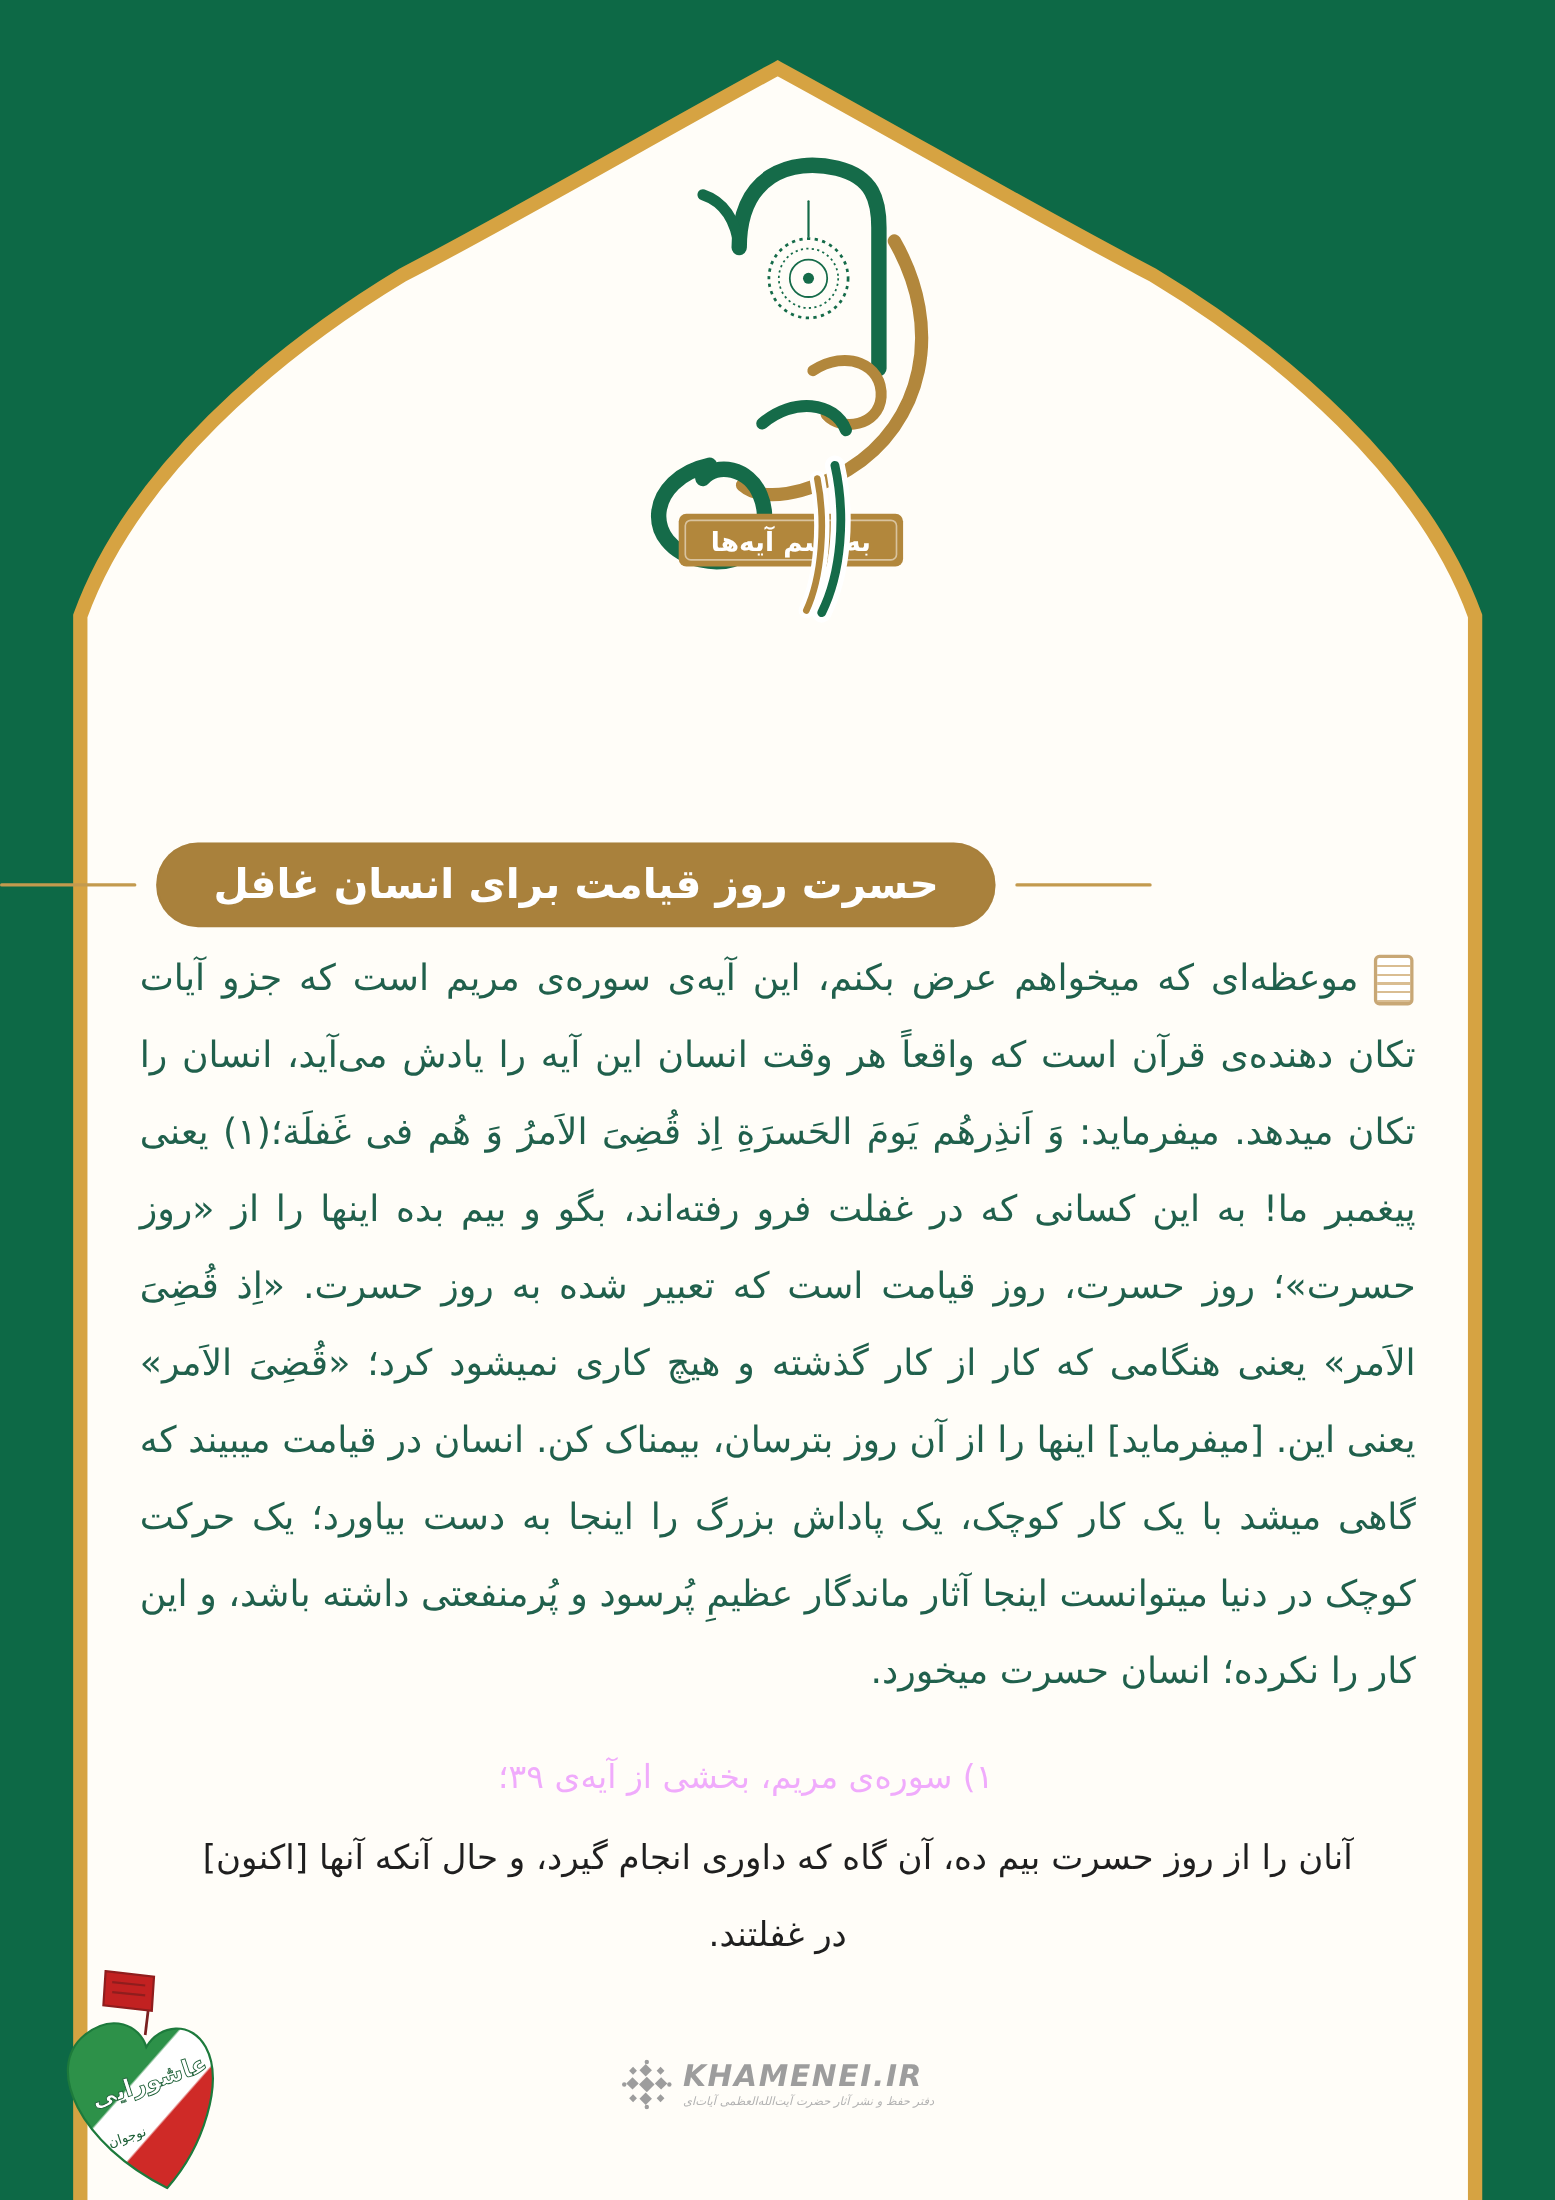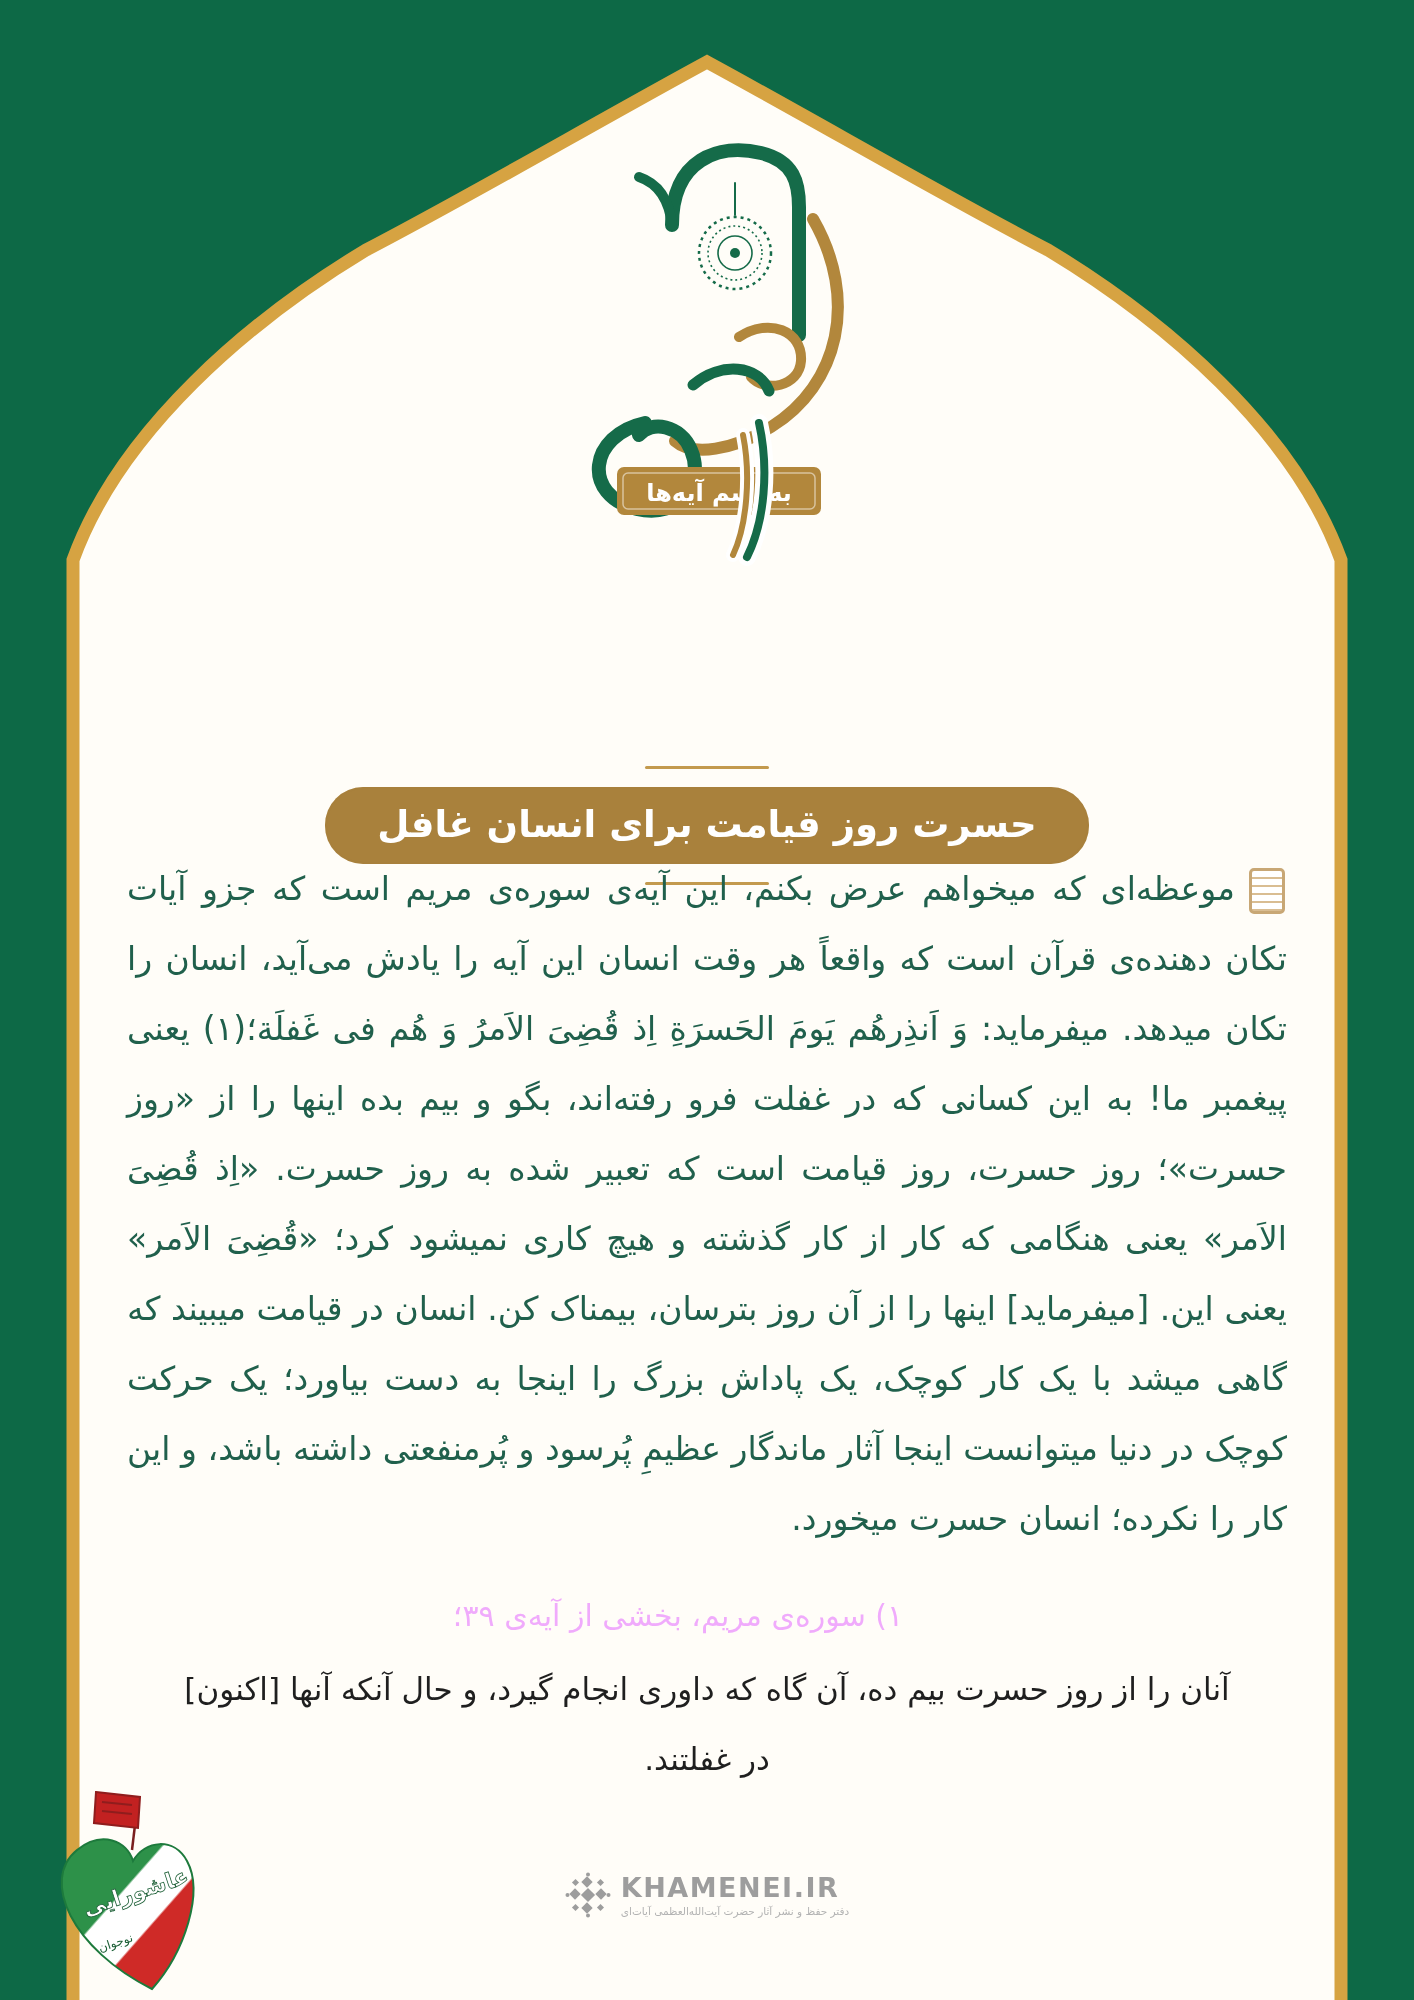--- a/index.html
+++ b/index.html
@@ -16,21 +16,21 @@
   .header{
     position:absolute;top:548px;left:0;width:100%;
     direction:rtl;text-align:center;color:#14332a;font-weight:bold;
     font-size:41px;line-height:77px;
   }
   .header .hline{display:block;}
 
   
   .badge-row{
     position:absolute;top:766px;left:0;width:100%;
-    display:flex;align-items:center;gap:18px;flex-direction:column;
+    display:flex;align-items:center;gap:18px;
   }
   .badge-line{width:124px;height:3px;background:#c39a4e;border-radius:2px;}
   .badge{
     background:#a9813c;color:#fff;direction:rtl;
     font-size:37px;font-weight:bold;line-height:1;
     padding:19px 52px 21px 52px;border-radius:38px;
     box-shadow:0 0 0 2px rgba(169,129,60,.25) inset;
   }
 
   
@@ -51,21 +51,21 @@
   .footnote-trans{
     margin-top:6px;text-align:center;font-size:31px;color:#1f1f1f;line-height:70px;
   }
   .footnote-trans .tline{display:block;}
 
   
   .footer-brand{
     position:absolute;top:1872px;left:0;width:100%;
     display:flex;align-items:center;justify-content:center;gap:10px;
   }
-  .brand-col{display:flex;flex-direction:column;align-items:flex-start;}
+  .brand-col{display:flex;flex-direction:column;align-items:flex-start;font-style:italic;}
   .brand-text{font-size:27px;font-weight:bold;letter-spacing:1.5px;color:#9d9d9d;line-height:1;}
   .brand-tagline{direction:rtl;font-size:10.5px;color:#b3b3b3;margin-top:4px;}
 
   
   .corner-emblem{position:absolute;left:34px;top:1784px;width:175px;height:220px;}
 </style>
 </head>
 <body>
 
 <div class="canvas">

